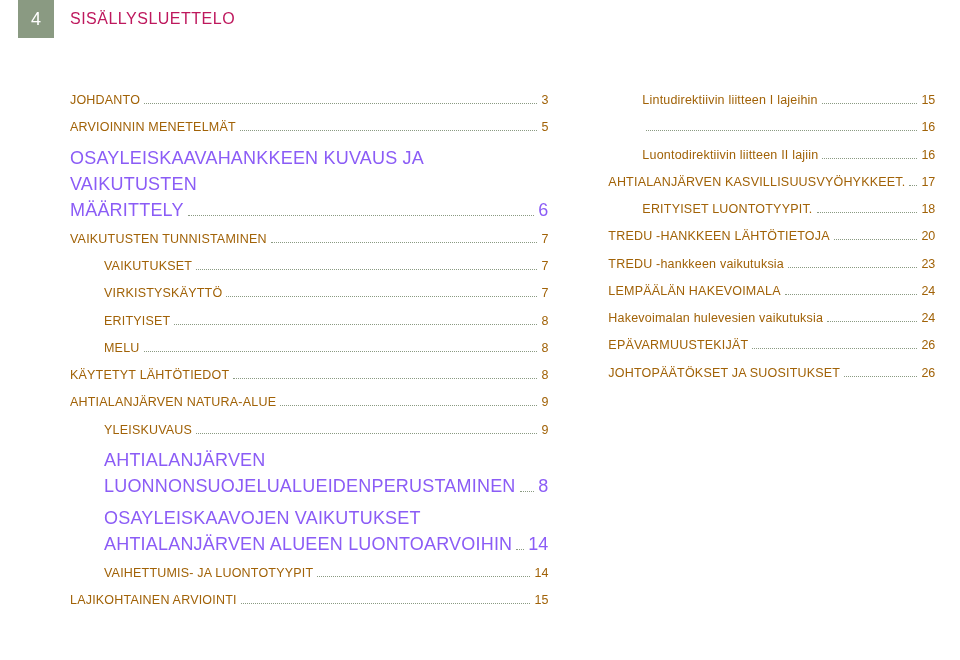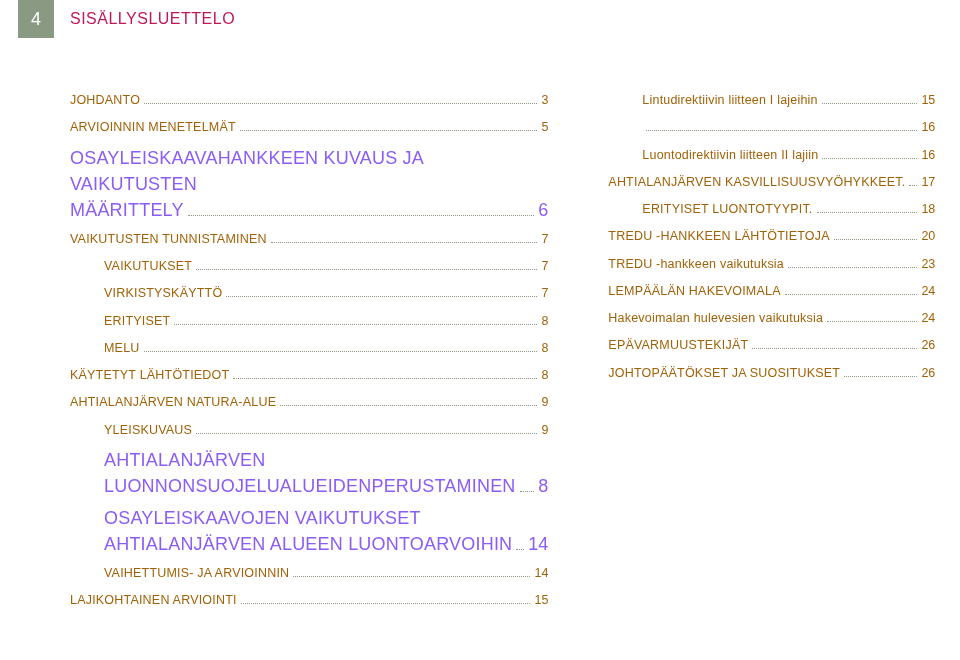--- a/index.html
+++ b/index.html
@@ -159,21 +159,21 @@
         </div>
         <div class="entry-multi indent1">
           <div class="line1">OSAYLEISKAAVOJEN VAIKUTUKSET</div>
           <div class="line2">
             <span class="label">AHTIALANJÄRVEN ALUEEN LUONTOARVOIHIN</span>
             <span class="dots"></span>
             <span class="pg">14</span>
           </div>
         </div>
         <div class="entry indent1">
-          <span class="label">VAIHETTUMIS- JA ARVIOINNIN</span>
+          <span class="label">VAIHETTUMIS- JA LUONTOTYYPIT</span>
           <span class="dots"></span>
           <span class="pg">14</span>
         </div>
         <div class="entry">
           <span class="label">LAJIKOHTAINEN ARVIOINTI</span>
           <span class="dots"></span>
           <span class="pg">15</span>
         </div>
       </div>
     <div class="col" id="col-right">

